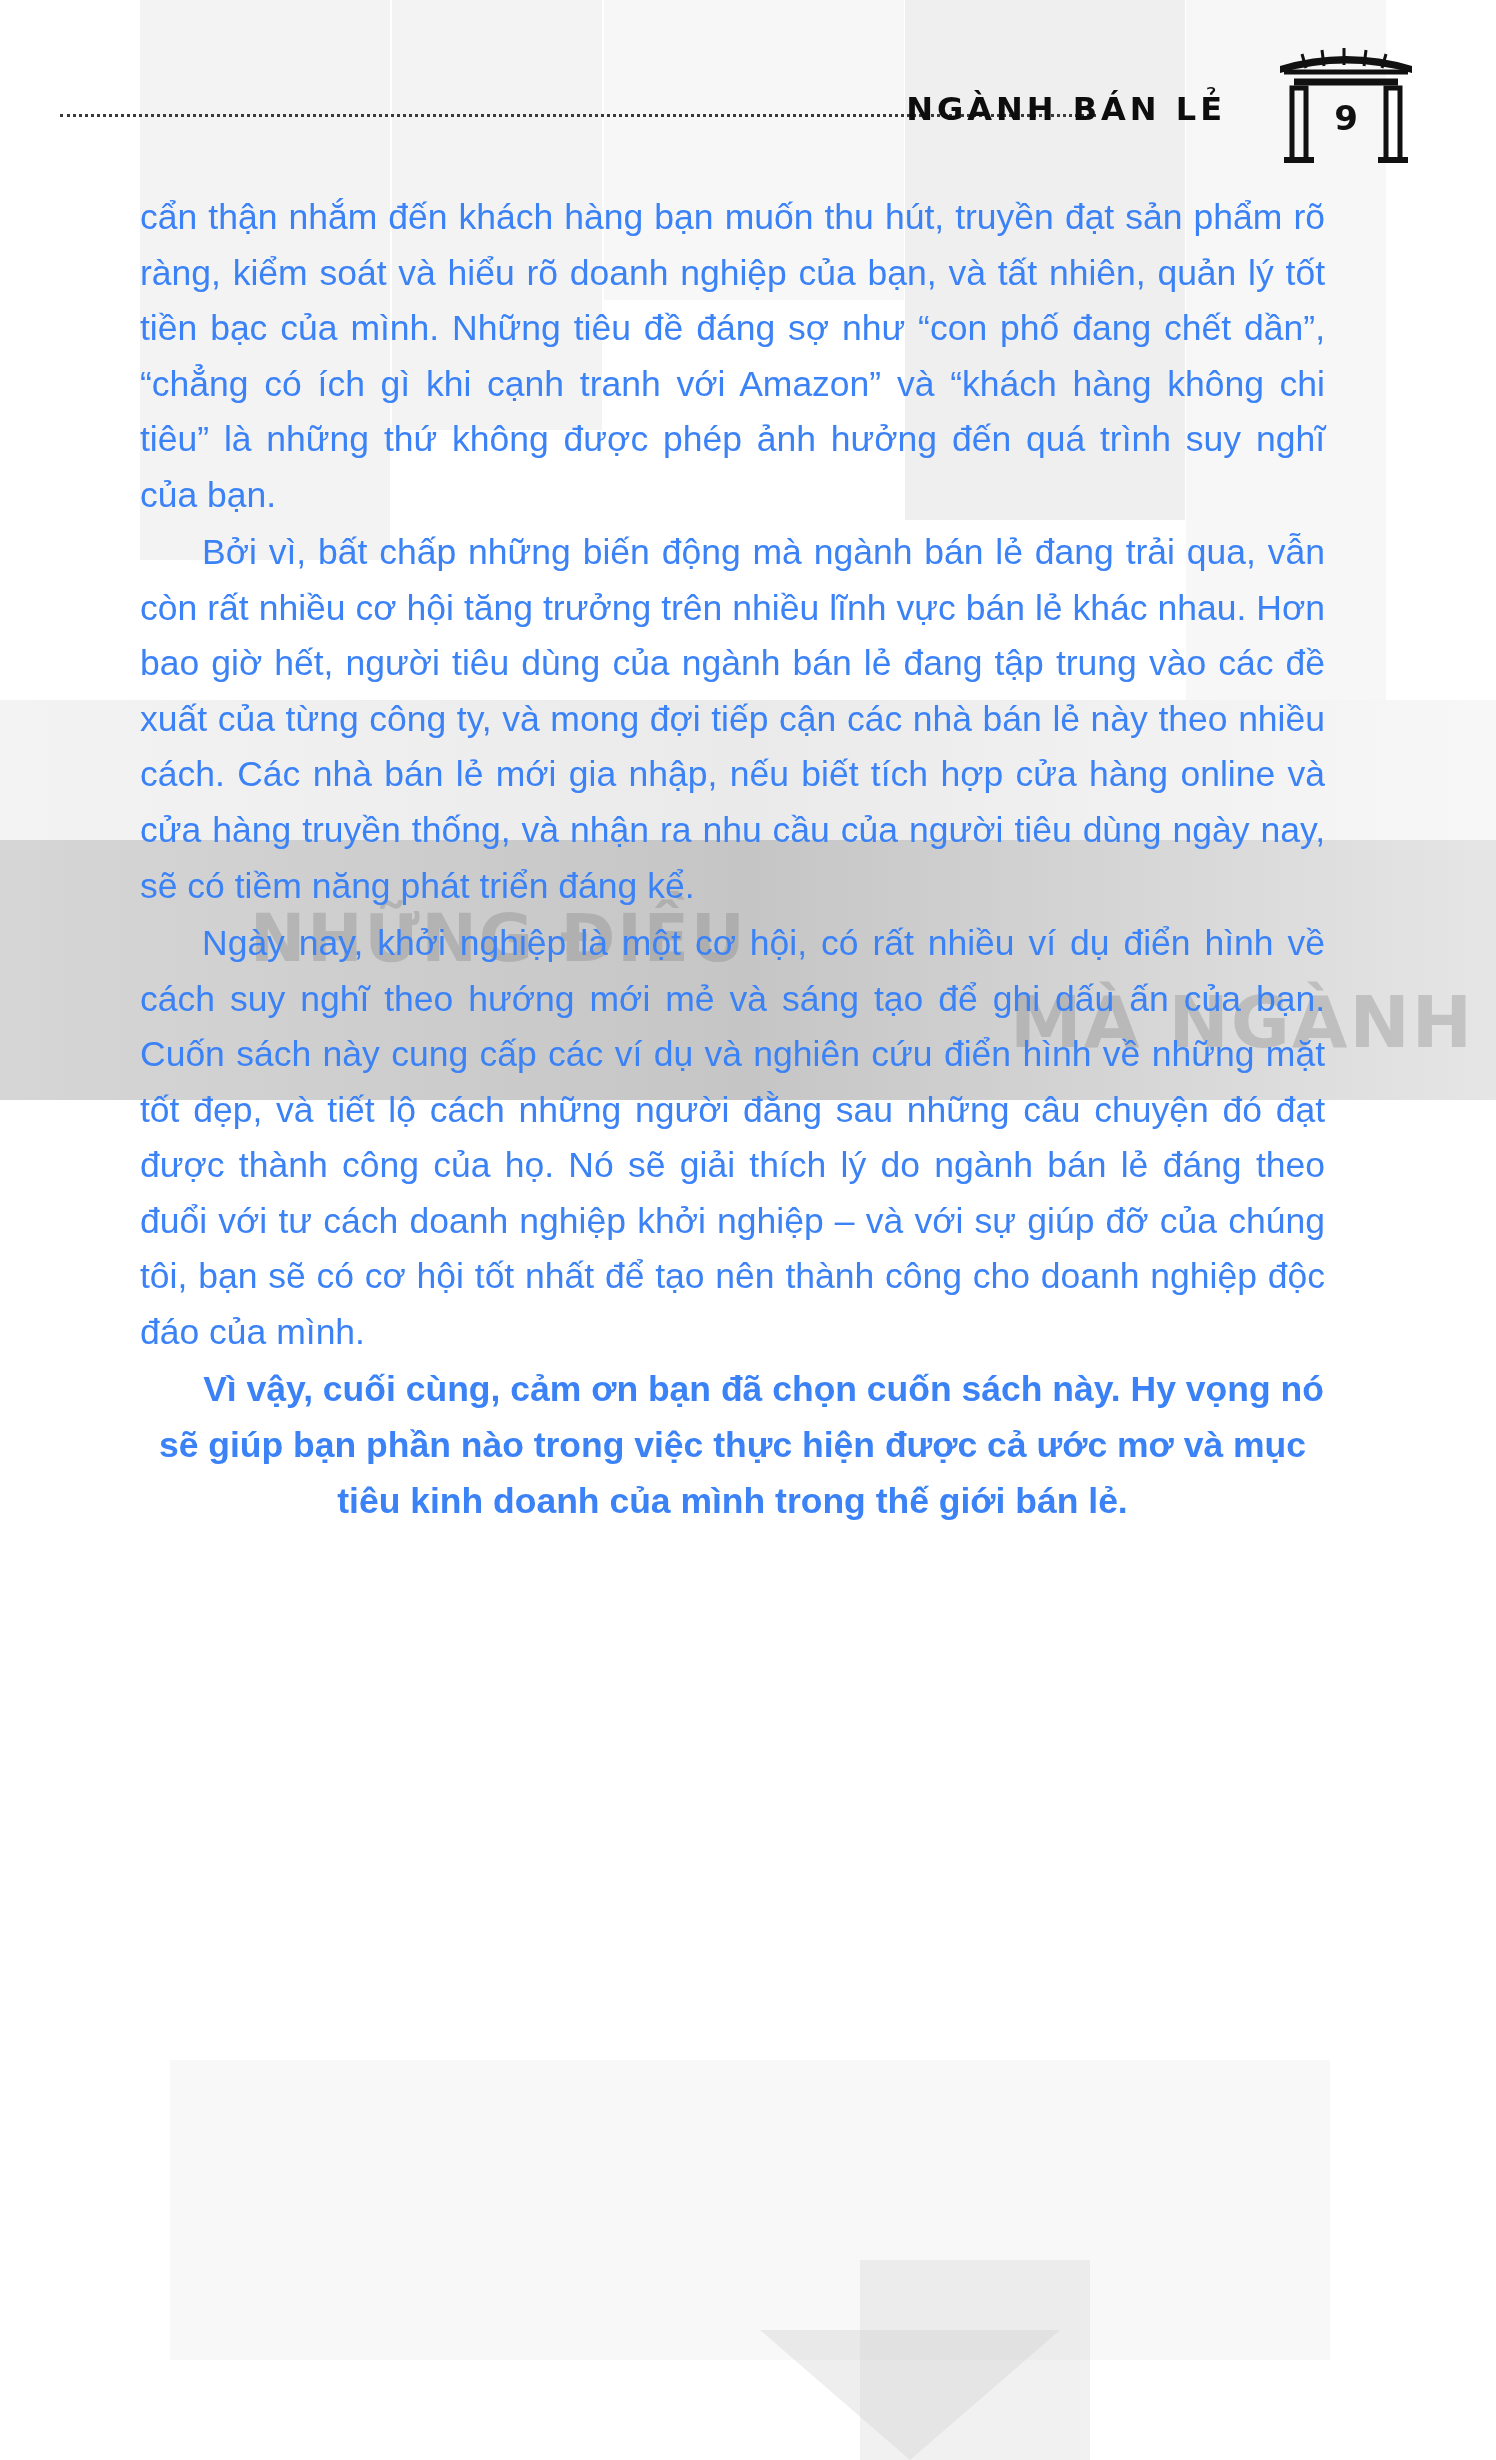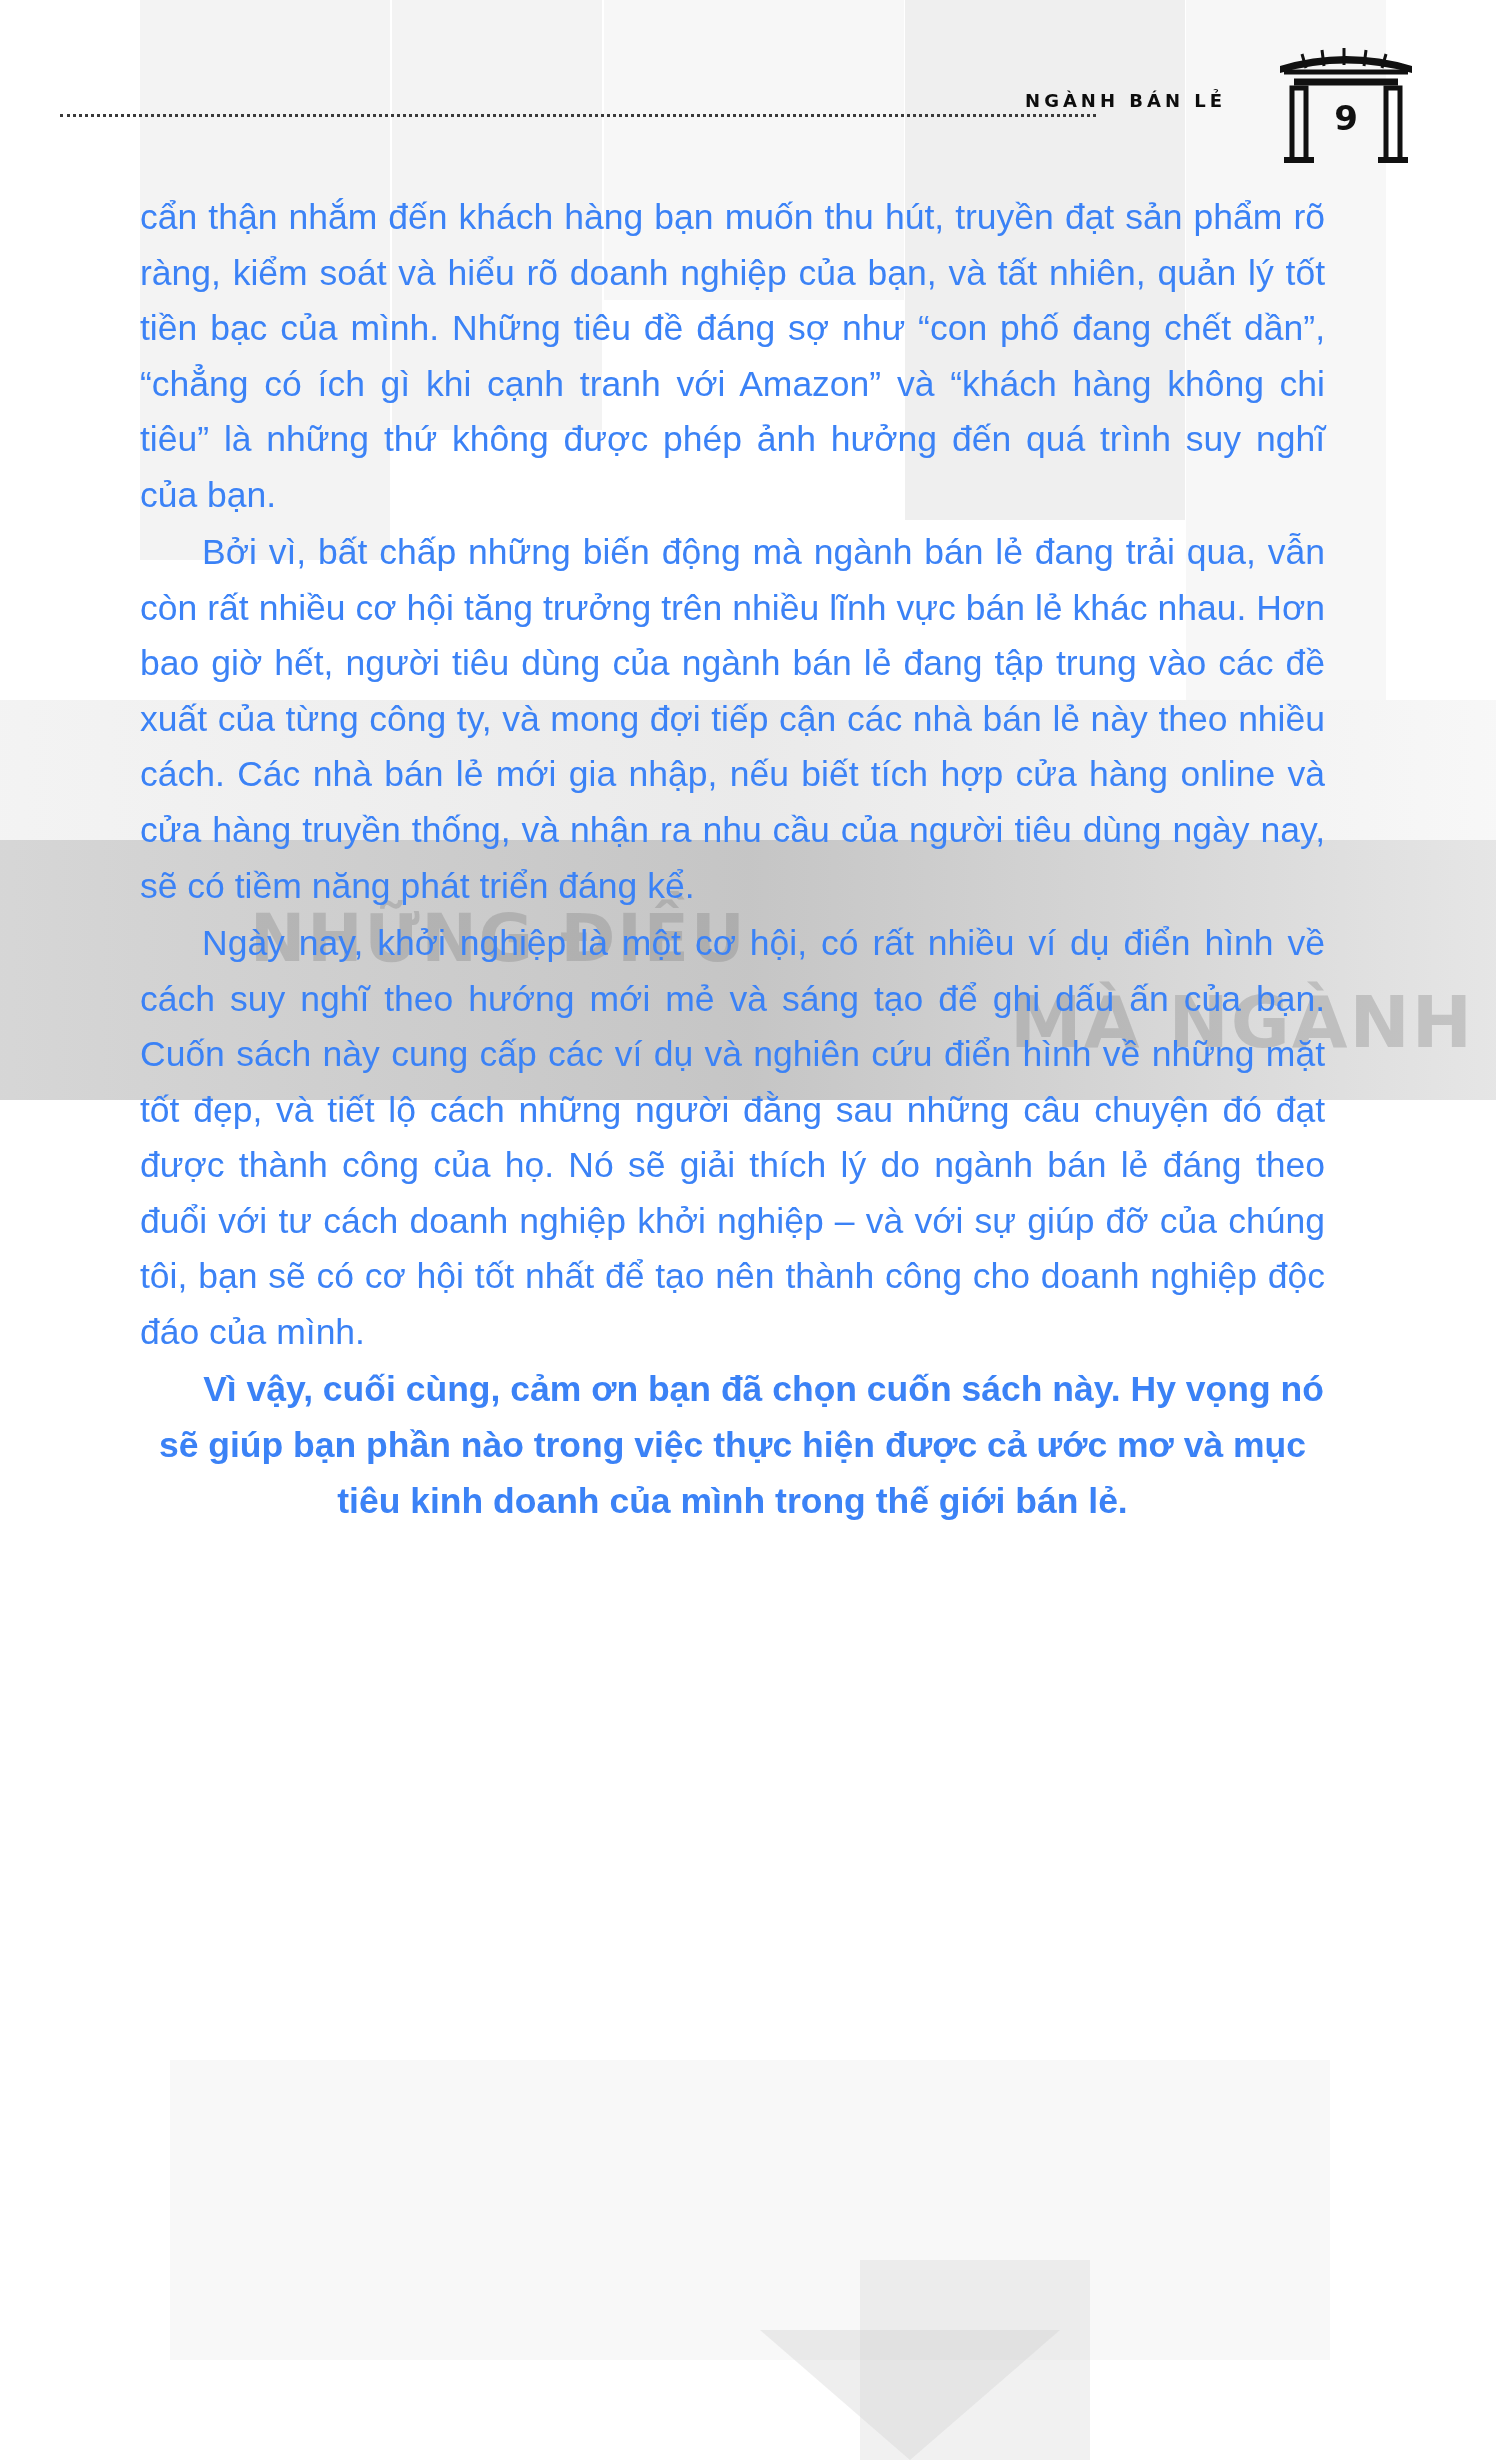--- a/index.html
+++ b/index.html
@@ -74,21 +74,21 @@
     left: 0;
     right: 330px;
     top: 42px;
     border-bottom: 3px dotted #3a3a3a;
     height: 0;
   }
   .header-title {
     position: absolute;
     right: 200px;
     top: 18px;
-    font-size: 18px;
+    font-size: 32px;
     font-weight: bold;
     letter-spacing: 4px;
     font-family: "DejaVu Sans", sans-serif;
     color: #0d0d0d;
   }
   .page-num-wrap {
     position: absolute;
     right: 0;
     top: -30px;
     width: 160px;

